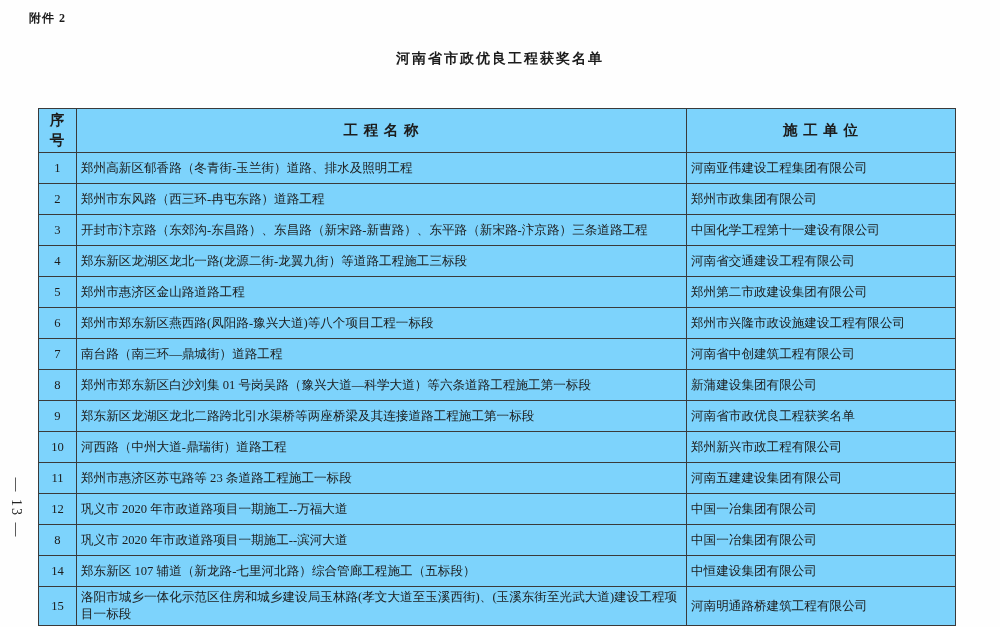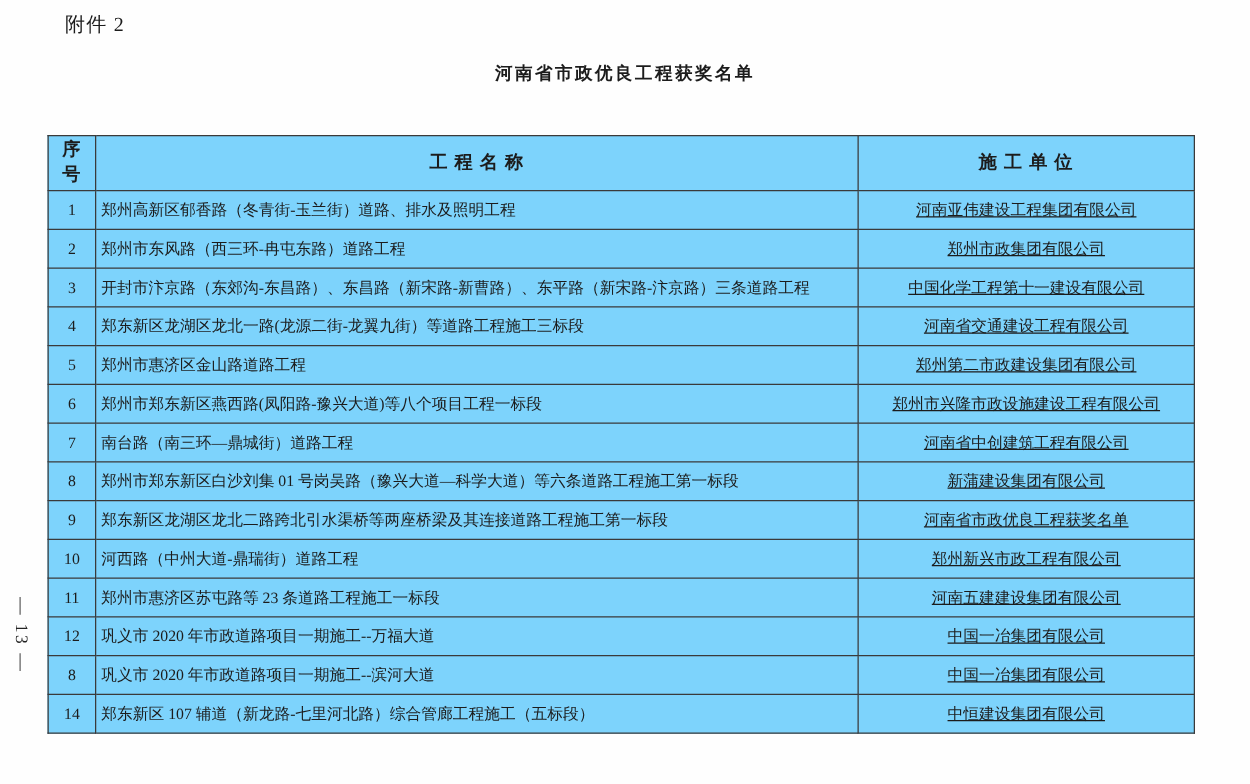--- a/index.html
+++ b/index.html
@@ -9,22 +9,22 @@
     font-family:"Liberation Serif","DejaVu Serif",serif;
     color:#1c1c1c;
     position:relative;
     overflow:hidden;
   }
   .page{
     position:absolute;inset:0;
     background:#fefefe;
   }
   .attachment-label{
-    position:absolute;left:52px;top:10px;
-    font-size:16px;font-weight:normal;letter-spacing:1px;
+    position:absolute;left:29px;top:10px;
+    font-size:12px;font-weight:bold;letter-spacing:1px;
   }
   .doc-title{
     position:absolute;left:0;top:50px;width:100%;
     text-align:center;
     font-size:14px;font-weight:bold;letter-spacing:2px;
   }
   .page-number{
     position:absolute;
     left:-24px;top:500px;
     width:80px;text-align:center;
@@ -55,21 +55,21 @@
     font-weight:bold;
     text-align:center;
     letter-spacing:1px;
   }
   table.award-table tbody td{
     height:26px;
     font-size:12.6px;
   }
   td.cell-no{text-align:center;font-size:13px;}
   td.cell-project{text-align:left;padding-left:7px;}
-  td.cell-contractor{text-align:center;padding-left:8px;text-decoration:underline;}
+  td.cell-contractor{text-align:left;padding-left:8px;}
 </style>
 </head>
 <body>
 
 <div class="page">
 
   <div class="attachment-label">附件 2</div>
 
   <div class="doc-title">河南省市政优良工程获奖名单</div>
 
@@ -166,16 +166,21 @@
       <td class="cell-project">巩义市 2020 年市政道路项目一期施工--滨河大道</td>
       <td class="cell-contractor">中国一冶集团有限公司</td>
     </tr>
 
     <tr>
       <td class="cell-no">14</td>
       <td class="cell-project">郑东新区 107 辅道（新龙路-七里河北路）综合管廊工程施工（五标段）</td>
       <td class="cell-contractor">中恒建设集团有限公司</td>
     </tr>
 
+    <tr>
+      <td class="cell-no">15</td>
+      <td class="cell-project">洛阳市城乡一体化示范区住房和城乡建设局玉林路(孝文大道至玉溪西街)、(玉溪东街至光武大道)建设工程项目一标段</td>
+      <td class="cell-contractor">河南明通路桥建筑工程有限公司</td>
+    </tr>
   </tbody>
   </table>
 
 </div>
 
 </body></html>

